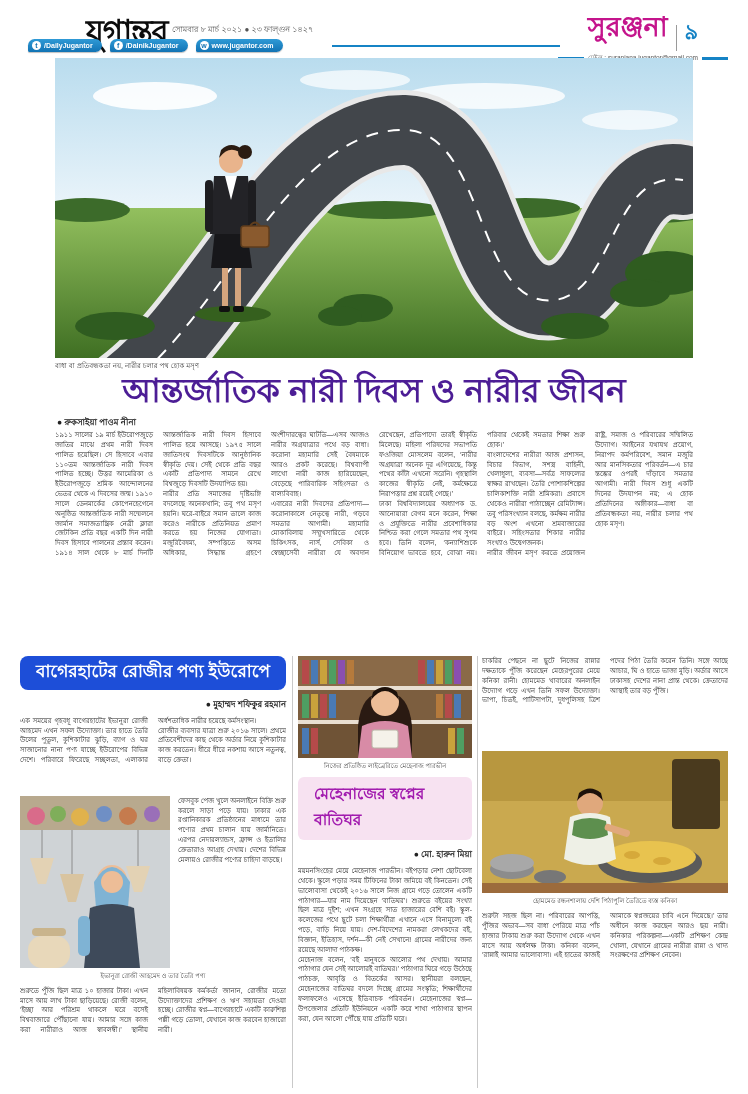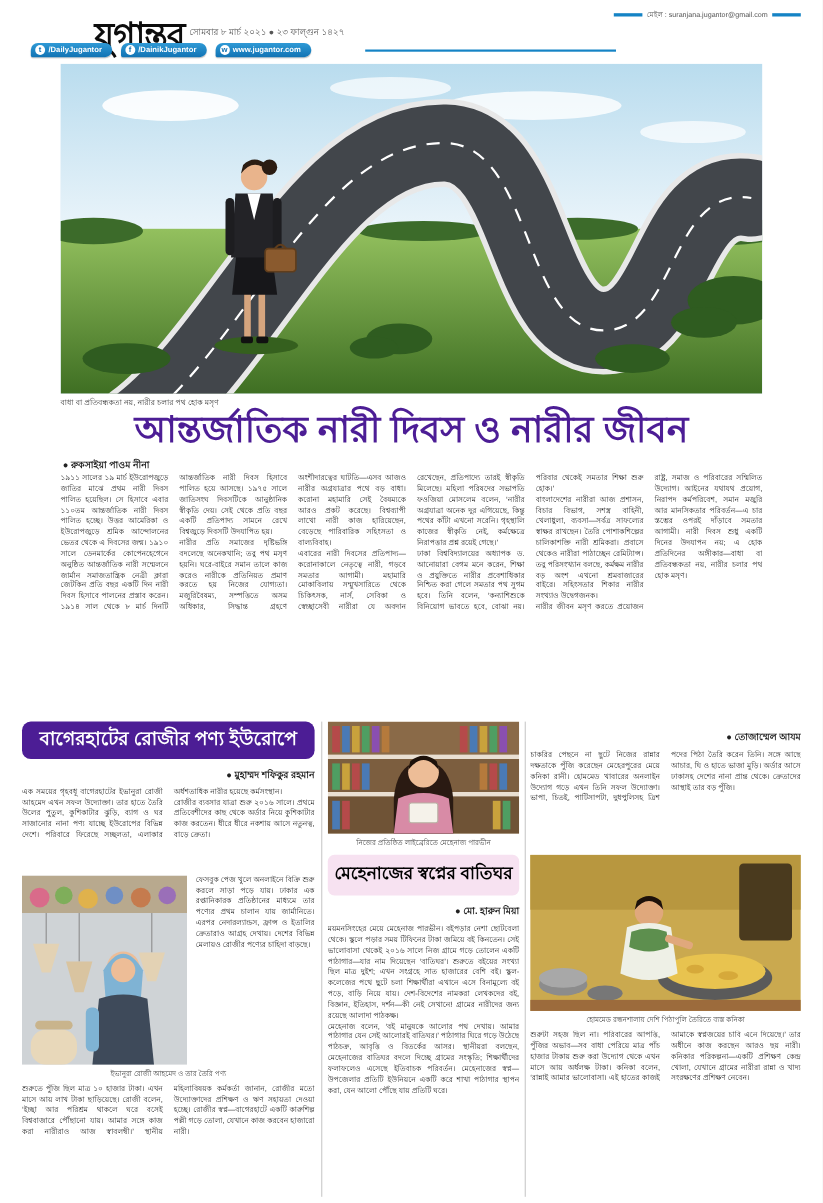--- a/index.html
+++ b/index.html
@@ -35,22 +35,22 @@
 
   
   .vrule { position:absolute; top:656px; width:1px; height:432px; background:#c9c9c9; }
   .vrule.r1 { left:292px; } .vrule.r2 { left:477px; }
 
   .art { position:absolute; top:656px; }
   .art-left { left:20px; width:266px; }
   .art-mid { left:298px; width:174px; }
   .art-right { left:482px; width:246px; }
 
-  .box-head { background:#4c1d95; border-radius:8px; color:#fff; font-weight:bold; text-align:center; padding:7px 4px 8px; font-size:17px; line-height:1.1; }
-  .box-head-soft { background:#f7e2f1; border-radius:6px; color:#000000; font-weight:bold; text-align:center; padding:5px 6px 6px; font-size:15.5px; margin-top:5px; }
+  .box-head { background:#1d4ed8; border-radius:8px; color:#fff; font-weight:bold; text-align:center; padding:7px 4px 8px; font-size:17px; line-height:1.1; }
+  .box-head-soft { background:#f7e2f1; border-radius:6px; color:#a21caf; font-weight:bold; padding:5px 16px 6px; font-size:15.5px; margin-top:5px; }
   .byline { font-size:8.5px; font-weight:bold; color:#222; margin:8px 0 4px 2px;text-align:right; }
   .prose { font-size:6.8px; line-height:1.45; text-align:justify; color:#222; overflow:hidden; white-space:pre-line; }
   .two-col { column-count:2; column-gap:10px; }
   .photo-caption { font-size:6.5px; color:#444; text-align:center; margin:3px 0 4px; }
   .photo-row { display:flex; gap:8px; margin-top:2px; }
   .photo-row .side-text { flex:1; height:172px; }
   figure { line-height:0; }
   figure svg { display:block; }
 </style>
 </head>
@@ -71,20 +71,25 @@
       <span>/DainikJugantor</span>
     </span>
     <span class="badge">
       <span class="ic">w</span>
       <span>www.jugantor.com</span>
     </span>
   </div>
   <div class="header-line"></div>
 
   <div class="section-block">
+    <div class="section-name-row">
+      <span class="section-name">সুরঞ্জনা</span>
+      <span class="section-sep"></span>
+      <span class="page-number">৯</span>
+    </div>
     <div class="email-row">
       <span class="eline"></span>
       <span class="email-text">মেইল : suranjana.jugantor@gmail.com</span>
       <span class="eline"></span>
     </div>
   </div>
 
   <div class="hero">
     <svg width="638" height="300" viewBox="0 0 638 300">
       <defs>
@@ -243,21 +248,20 @@
       </svg>
     </figure>
     <div class="photo-caption">নিজের প্রতিষ্ঠিত লাইব্রেরিতে মেহেনাজ পারভীন</div>
     <div class="box-head-soft">মেহেনাজের স্বপ্নের বাতিঘর</div>
     <div class="byline">● মো. হারুন মিয়া</div>
     <div class="prose" style="height:252px;">ময়মনসিংহের মেয়ে মেহেনাজ পারভীন। বইপড়ার নেশা ছোটবেলা থেকে। স্কুলে পড়ার সময় টিফিনের টাকা জমিয়ে বই কিনতেন। সেই ভালোবাসা থেকেই ২০১৬ সালে নিজ গ্রামে গড়ে তোলেন একটি পাঠাগার—যার নাম দিয়েছেন ‘বাতিঘর’। শুরুতে বইয়ের সংখ্যা ছিল মাত্র দুইশ; এখন সংগ্রহে সাত হাজারের বেশি বই। স্কুল-কলেজের পথে ছুটে চলা শিক্ষার্থীরা এখানে এসে বিনামূল্যে বই পড়ে, বাড়ি নিয়ে যায়। দেশ-বিদেশের নামকরা লেখকদের বই, বিজ্ঞান, ইতিহাস, দর্শন—কী নেই সেখানে! গ্রামের নারীদের জন্য রয়েছে আলাদা পাঠকক্ষ।
 মেহেনাজ বলেন, ‘বই মানুষকে আলোর পথ দেখায়। আমার পাঠাগার যেন সেই আলোরই বাতিঘর।’ পাঠাগার ঘিরে গড়ে উঠেছে পাঠচক্র, আবৃত্তি ও বিতর্কের আসর। স্থানীয়রা বলছেন, মেহেনাজের বাতিঘর বদলে দিচ্ছে গ্রামের সংস্কৃতি; শিক্ষার্থীদের ফলাফলেও এসেছে ইতিবাচক পরিবর্তন। মেহেনাজের স্বপ্ন—উপজেলার প্রতিটি ইউনিয়নে একটি করে শাখা পাঠাগার স্থাপন করা, যেন আলো পৌঁছে যায় প্রতিটি ঘরে।</div>
   </article>
 
   <article class="art art-right">
-    <div class="byline">● তোজাম্মেল আযম</div>
     <div class="prose two-col" style="height:92px;">চাকরির পেছনে না ছুটে নিজের রান্নার দক্ষতাকে পুঁজি করেছেন মেহেরপুরের মেয়ে কনিকা রানী। হোমমেড খাবারের অনলাইন উদ্যোগ গড়ে এখন তিনি সফল উদ্যোক্তা। ভাপা, চিতই, পাটিসাপটা, দুধপুলিসহ ত্রিশ পদের পিঠা তৈরি করেন তিনি। সঙ্গে আছে আচার, ঘি ও হাতে ভাজা মুড়ি। অর্ডার আসে ঢাকাসহ দেশের নানা প্রান্ত থেকে। ক্রেতাদের আস্থাই তার বড় পুঁজি।</div>
     <figure style="margin-top:3px;">
       <svg width="246" height="142" viewBox="0 0 246 142">
         <rect width="246" height="142" fill="#caa94f"></rect>
         <rect width="246" height="50" fill="#b8973f"></rect>
         <rect x="190" y="8" width="48" height="70" rx="4" fill="#4a3a1e"></rect>
         <g>
           <ellipse cx="30" cy="118" rx="22" ry="10" fill="#8c8c8c"></ellipse>
           <ellipse cx="30" cy="112" rx="22" ry="9" fill="#a8a8a8"></ellipse>
           <ellipse cx="68" cy="126" rx="16" ry="7" fill="#777"></ellipse>

